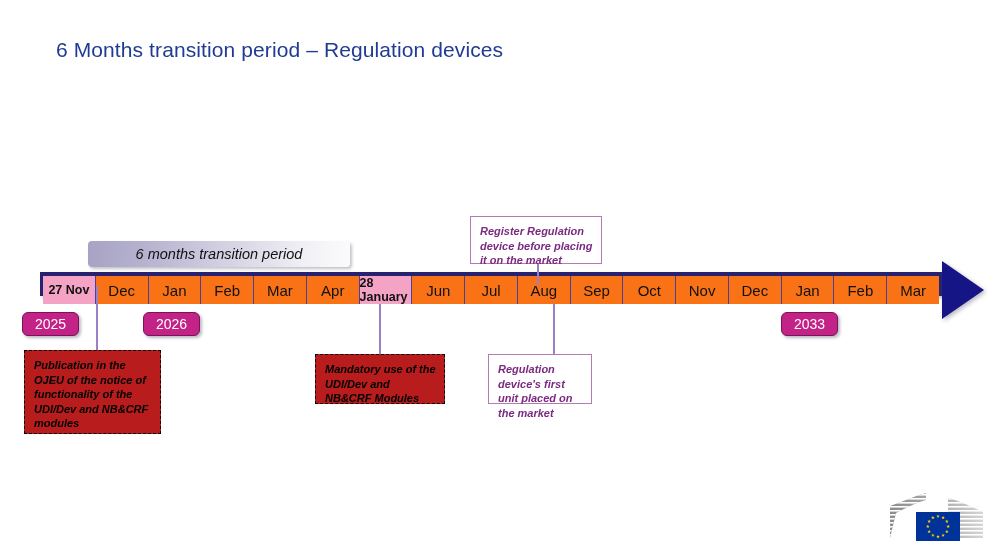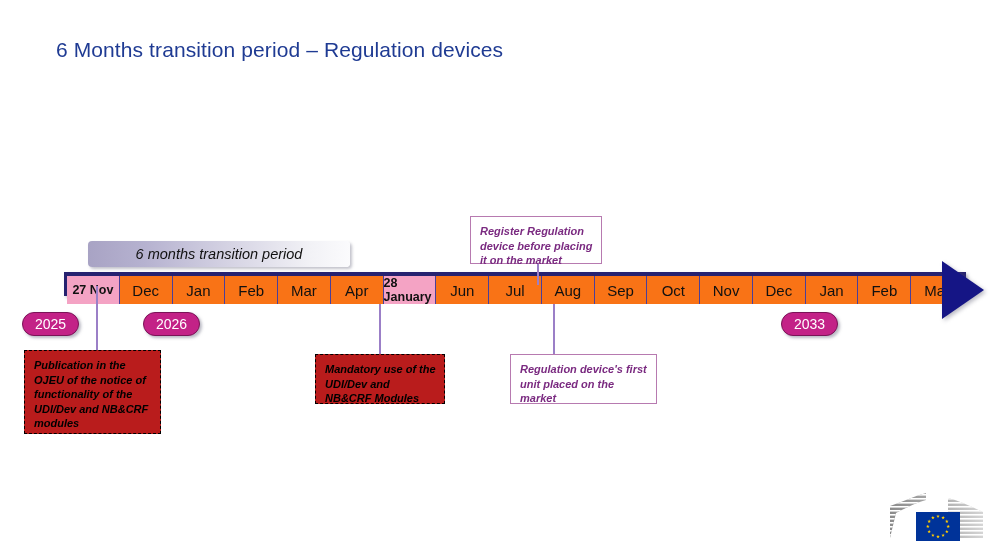--- a/index.html
+++ b/index.html
@@ -56,21 +56,20 @@
   }
   .timeline-bar {
     position: relative;
     width: 902px;
     height: 24px;
     background: #262270;
     box-sizing: border-box;
     padding: 4px 3px;
     display: flex;
     box-shadow: 2px 2px 3px rgba(100,100,120,0.4);
-    margin-left: 24px;
   }
   .tl-cell {
     flex: 1 1 0;
     height: 28px;
     background: #f97316;
     border-right: 1px solid #4a3f9b;
     display: flex;
     align-items: center;
     justify-content: center;
     font-size: 15px;
@@ -96,21 +95,21 @@
     filter: drop-shadow(2px 2px 2px rgba(100,100,120,0.45));
   }
 
   
   .year-badge {
     position: absolute;
     width: 55px;
     height: 22px;
     background: #c32287;
     border: 1px solid #7a1457;
-    border-radius: 12px;
+    border-radius: 6px;
     box-shadow: 2px 2px 3px rgba(120,120,140,0.5);
     display: flex;
     align-items: center;
     justify-content: center;
     color: #ffffff;
     font-size: 14px;
   }
   .year-2025 { left: 22px; top: 312px; }
   .year-2026 { left: 143px; top: 312px; }
   .year-2027 { left: 781px; top: 312px; }
@@ -144,21 +143,21 @@
   .callout.purple {
     border: 1.5px solid #b77ab0;
     color: #7a2a80;
     background: #ffffff;
     font-size: 11px;
     padding: 7px 8px 6px 9px;
   }
   .co-publication { left: 24px;  top: 350px; width: 137px; height: 84px; }
   .co-mandatory   { left: 315px; top: 354px; width: 130px; height: 50px; }
   .co-register    { left: 470px; top: 195px; width: 132px; height: 48px; margin-top: 21px; }
-  .co-firstunit   { left: 510px; top: 354px; width: 147px; height: 50px; }
+  .co-firstunit   { left: 488px; top: 354px; width: 104px; height: 50px; }
 
   
   .eu-logo {
     position: absolute;
     left: 888px;
     top: 492px;
     width: 98px;
     height: 52px;
   }
 

